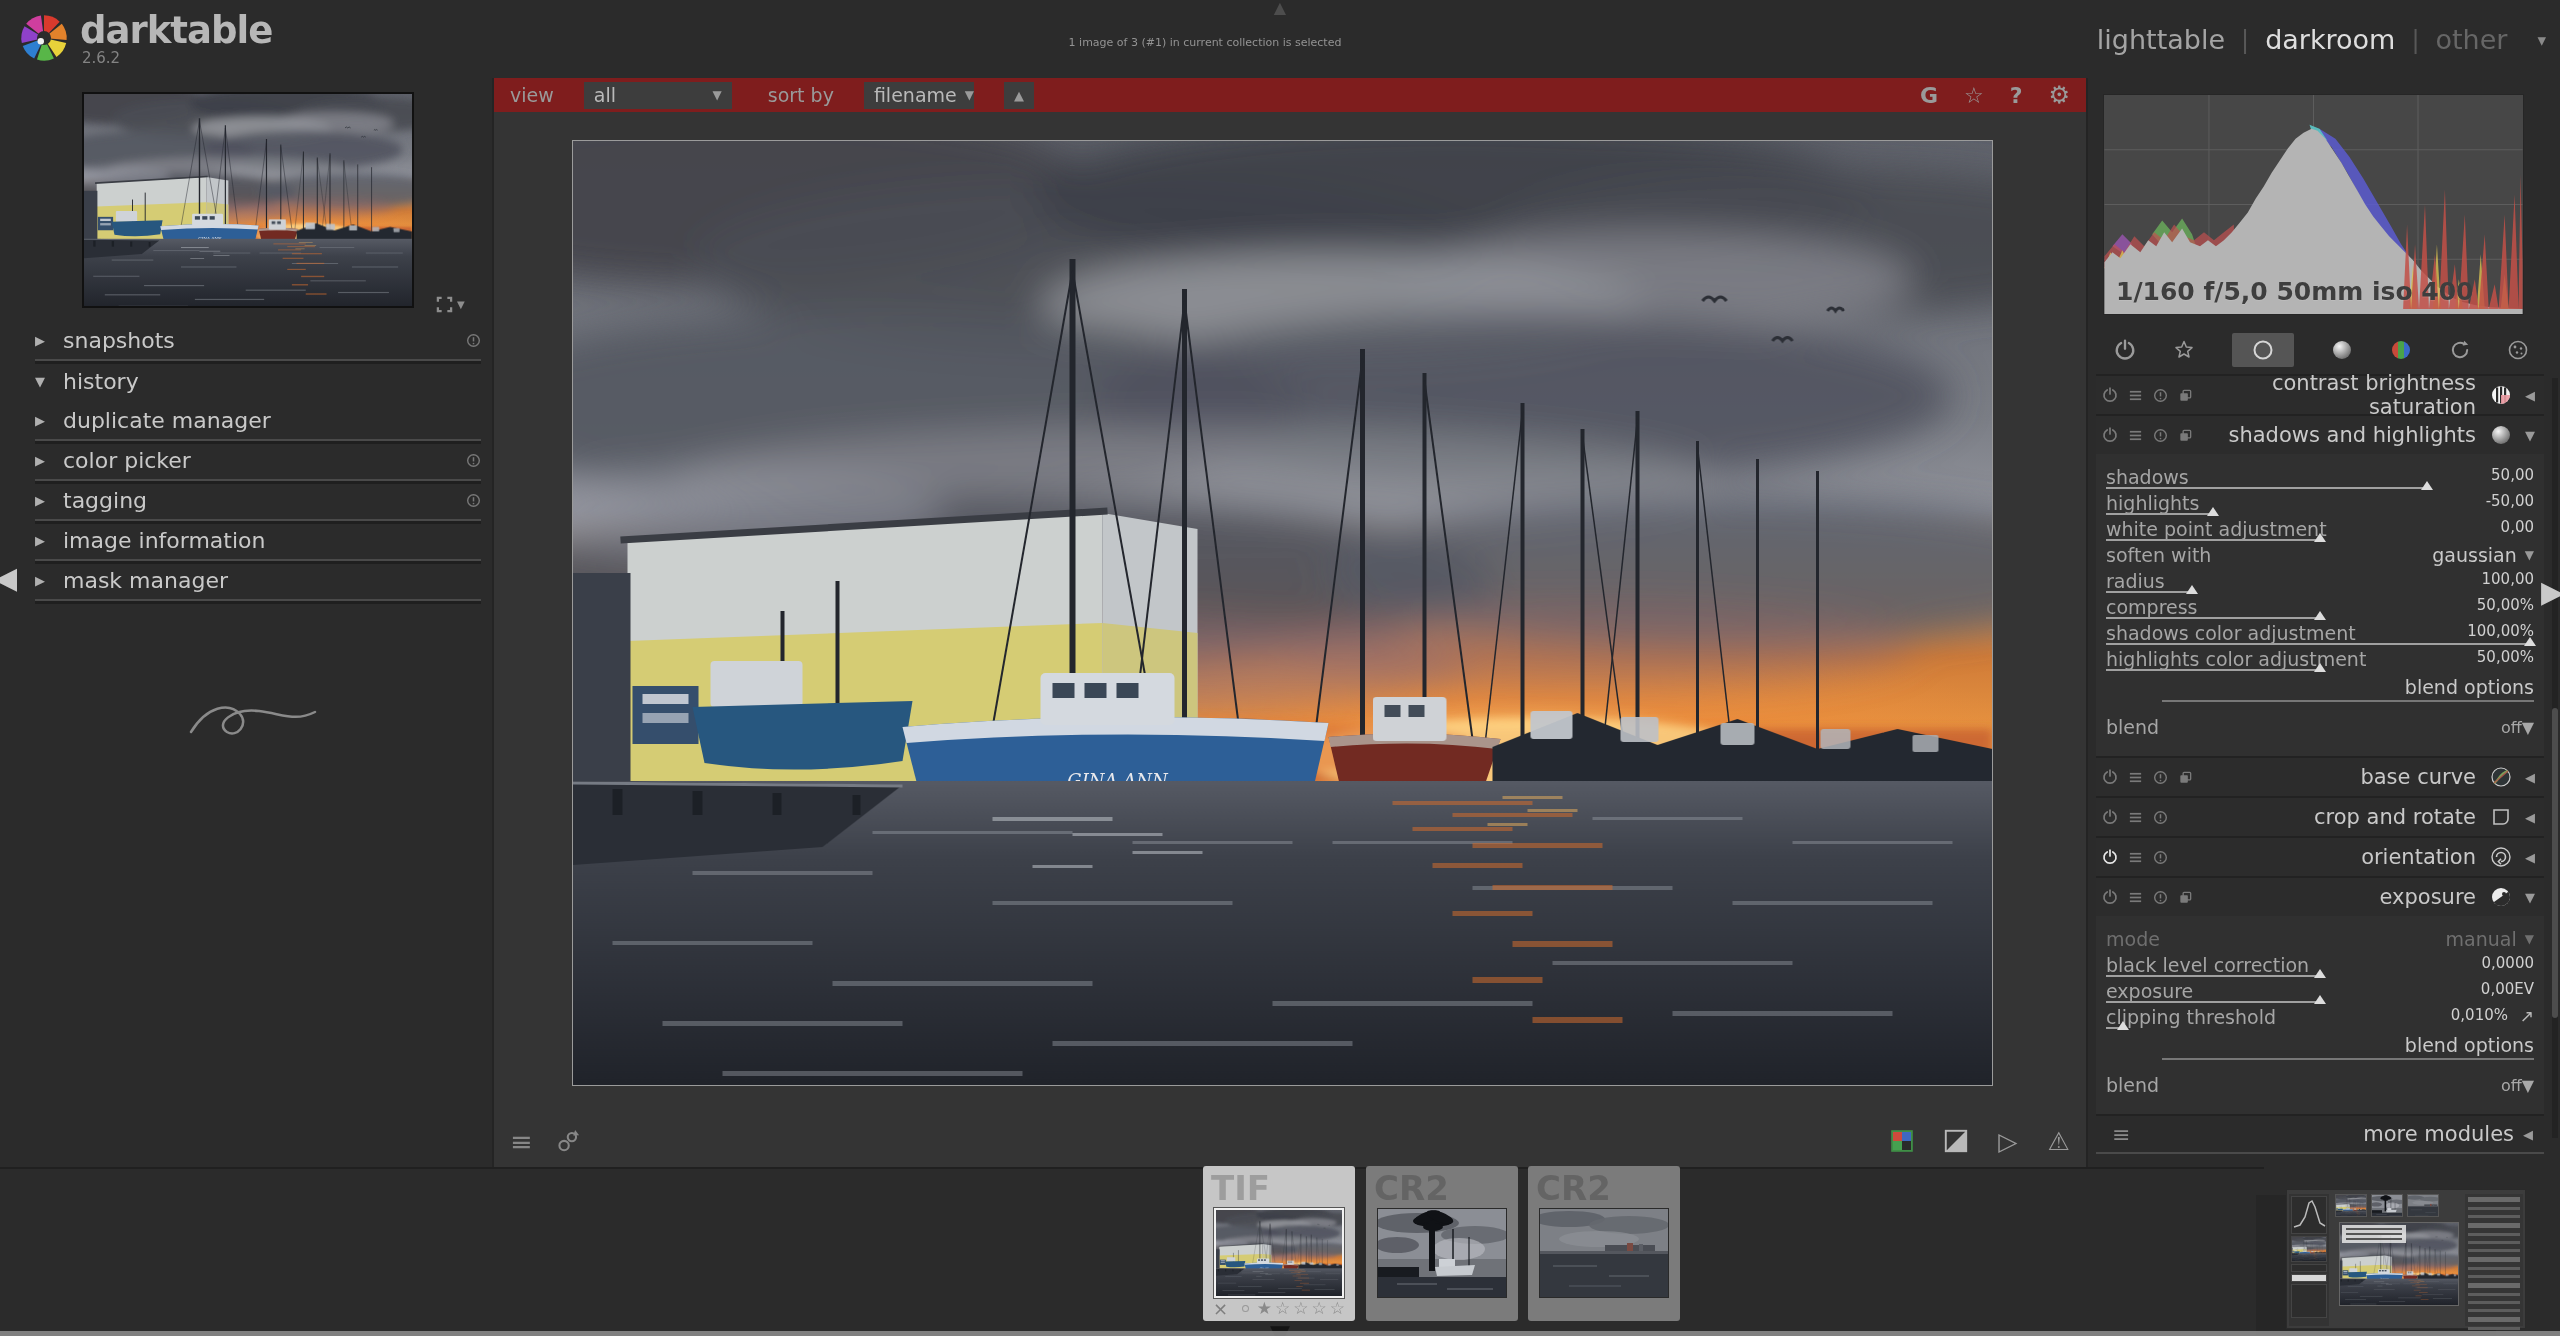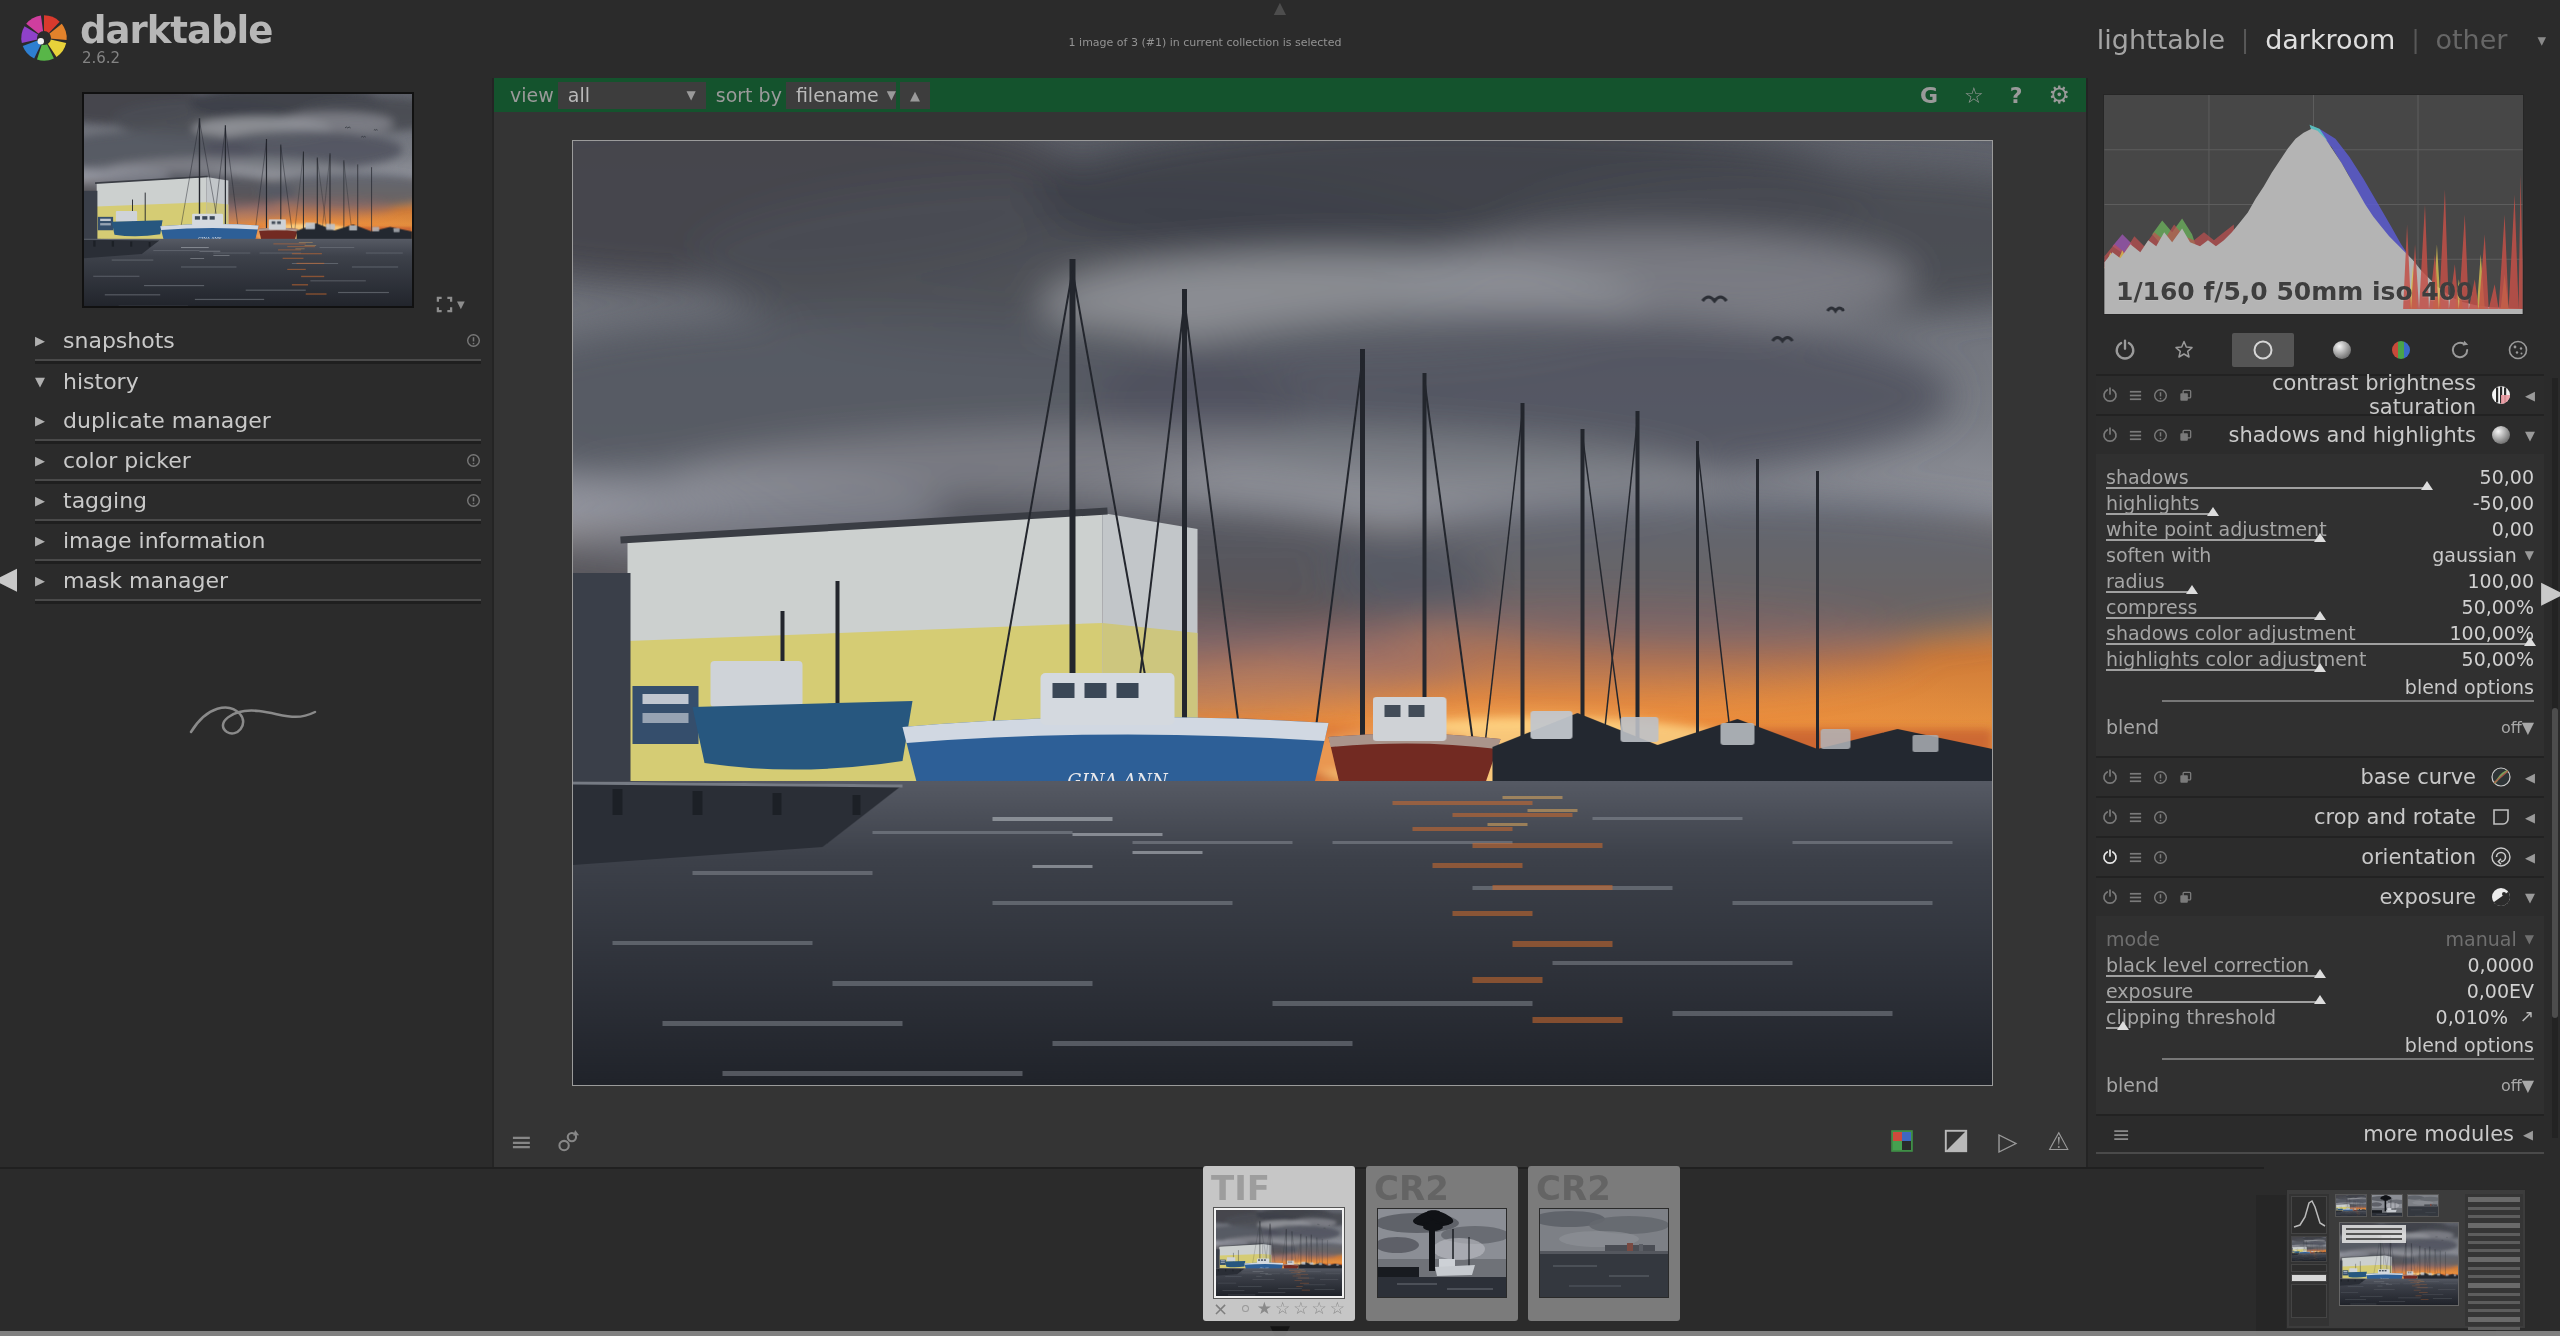--- a/index.html
+++ b/index.html
@@ -15,21 +15,21 @@
 .top-collapse{position:absolute;left:1280px;top:-2px;transform:translateX(-50%);font-size:16px;color:#4d4d4d}
 .status{position:absolute;left:1205px;top:36px;transform:translateX(-50%);font-size:11px;color:#939393}
 .viewswitch{position:absolute;right:14px;top:24px;display:flex;align-items:center;gap:16px;font-size:27px}
 .vs-light{color:#a4a4a4}.vs-dark{color:#dedede}.vs-other{color:#666}.vs-sep{color:#585858;font-size:24px}
 .vs-caret{color:#8a8a8a;font-size:17px;margin-left:14px}
 
 .left-panel{position:absolute;left:0;top:78px;width:490px;height:1089px;background:#2b2b2b}
 .center-col{position:absolute;left:492px;top:78px;width:1596px;height:1089px;background:#343434;border-left:2px solid #242424;border-right:2px solid #242424}
 .right-panel{position:absolute;left:2090px;top:78px;width:470px;height:1089px;background:#2b2b2b}
 
-.ctoolbar{position:absolute;left:0;top:0;width:100%;height:34px;background:#14532d;display:flex;align-items:center;padding:0 16px;gap:0;font-size:19px;color:#9a9a9a}
+.ctoolbar{position:absolute;left:0;top:0;width:100%;height:34px;background:#7f1d1d;display:flex;align-items:center;padding:0 16px;gap:26px;font-size:19px;color:#9a9a9a}
 .dd{background:#3d3d3d;height:27px;display:flex;align-items:center;padding:0 10px;color:#b9b9b9;gap:8px}
 .dd .cv{font-size:19px}
 .dd-caret{color:#9a9a9a;font-size:12px;margin-left:auto}
 .dd.view-dd{width:148px;margin-left:4px}
 .dd.sort-dd{width:110px;margin-left:4px}
 .sortdir{background:#3d3d3d;width:30px;height:27px;display:flex;align-items:center;justify-content:center;color:#9a9a9a;font-size:13px;margin-left:4px}
 .ct-icons{margin-left:auto;display:flex;gap:26px;align-items:center;color:#9a9a9a}
 .ct-icons .tg{font-weight:bold;font-size:22px}
 .ct-icons .tstar{font-size:22px}
 .ct-icons .tq{font-weight:bold;font-size:22px}
@@ -64,21 +64,21 @@
 .gbox{background:#555;padding:6px 20px;border-radius:2px;display:flex;align-items:center;justify-content:center}
 .rmods{position:absolute;left:6px;top:296px;width:448px}
 .mhead{height:40px;display:flex;align-items:center;gap:10px;border-top:2px solid #222;background:#2c2c2c;padding:0 6px}
 .hicon{color:#7a7a7a;display:flex}
 .hicon.on{color:#e8e8e8}
 .mname{flex:1;text-align:right;font-size:21px;color:#c9c9c9;padding-right:4px}
 .mchev{width:16px;font-size:13px;color:#9a9a9a;text-align:center}
 .mbody{background:#303030;padding:10px 10px 12px 10px}
 .srow{position:relative;height:26px;display:flex;align-items:flex-start;padding-top:2px}
 .slbl{font-size:19px;color:#a6a6a6}
-.sval{margin-left:auto;font-size:19px;color:#d0d0d0}
+.sval{margin-left:auto;font-size:15px;color:#d0d0d0}
 .track{position:absolute;left:0;bottom:1px;height:2px;background:#a0a0a0}
 .mark{position:absolute;bottom:0;width:0;height:0;border-left:6px solid transparent;border-right:6px solid transparent;border-bottom:9px solid #dcdcdc;transform:translateX(-6px)}
 .crow{height:26px;display:flex;align-items:center}
 .crow .cvlu{margin-left:auto;font-size:19px;color:#c9c9c9;display:flex;align-items:center;gap:8px}
 .crow .ccaret{font-size:12px;color:#9a9a9a}
 .crow.dim .slbl,.crow.dim .cvlu,.crow.dim .ccaret{color:#6f6f6f}
 .borow{height:30px;display:flex;align-items:flex-end;justify-content:flex-end;border-bottom:2px solid #777;margin-left:56px;padding-bottom:2px}
 .borow span{font-size:19px;color:#c9c9c9}
 .blendrow{height:34px;display:flex;align-items:center;margin-top:8px}
 .blendrow .slbl{font-size:19px;color:#a6a6a6}

